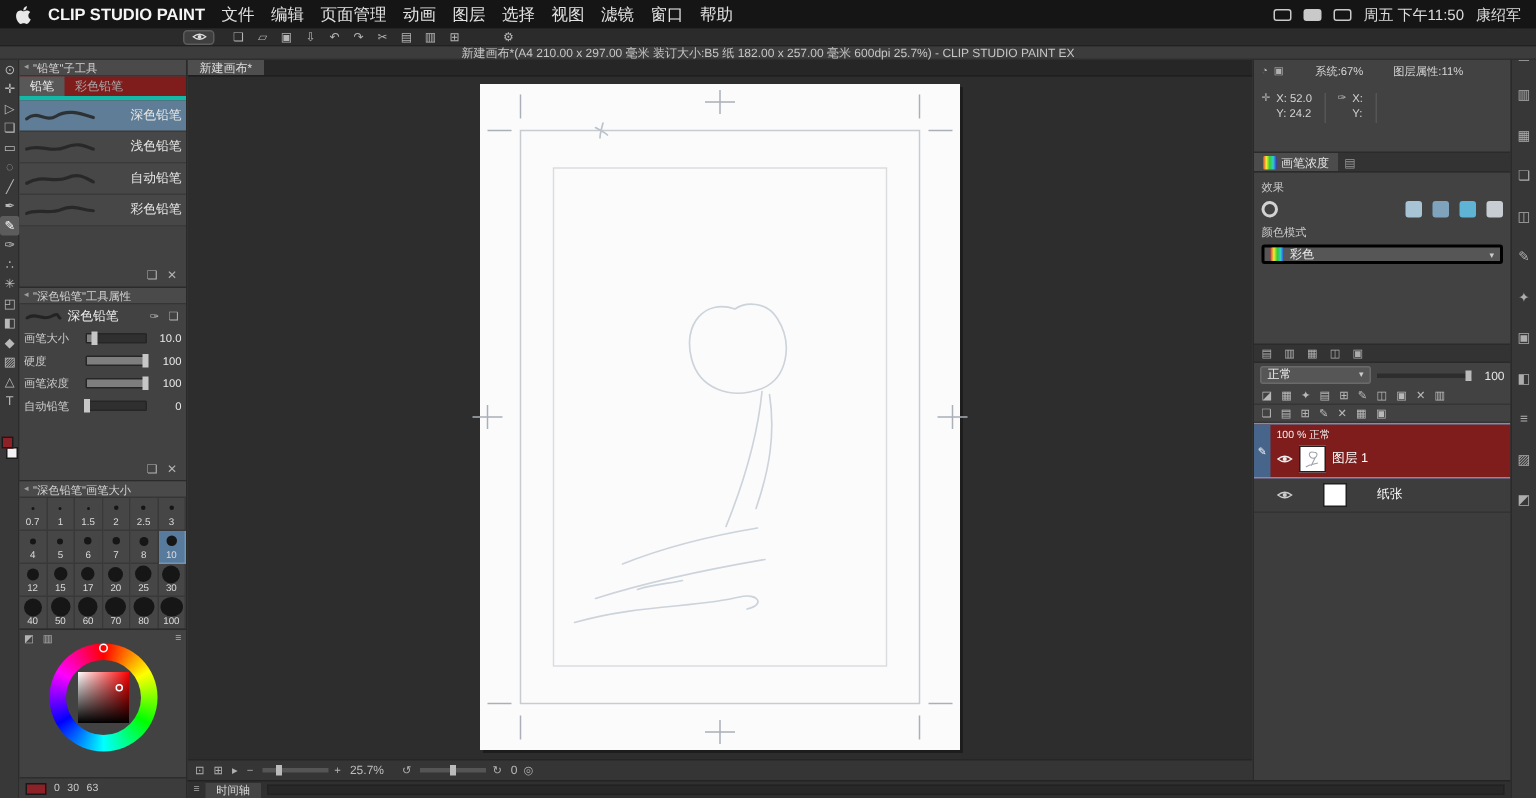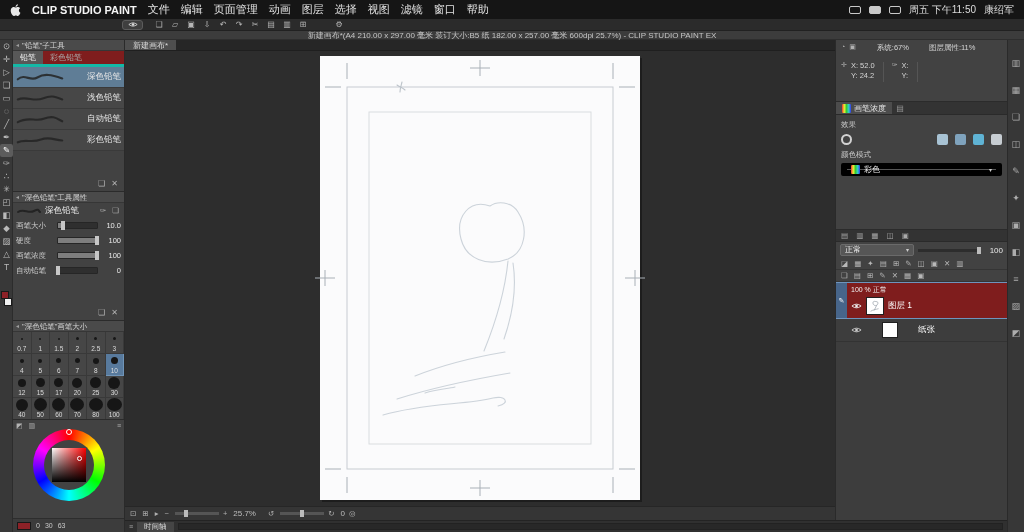--- a/index.html
+++ b/index.html
@@ -98,21 +98,21 @@
   .sec-lp{height:128px;border-bottom:1px solid #2b2b2b}
   .lp-tabs{height:13px;background:#333;border-bottom:1px solid #2a2a2a;display:flex;align-items:stretch}
   .lp-tab{padding:0 6px;font-size:8px;line-height:13px;color:#e2e2e2;background:#4c4c4c;display:flex;align-items:center;gap:3px}
   .lp-tab-ic{width:16px;text-align:center;font-size:8px;line-height:13px;color:#999}
   .lp-body{padding:3px 5px}
   .lp-label{font-size:7.5px;color:#cbcbcb;margin:2px 0 3px}
   .fx-row{display:flex;align-items:center;gap:4px;padding:1px 0 3px}
   .fx-circle{width:11px;height:11px;border:2px solid #d2d2d2;border-radius:50%}
   .fx-sq{width:11px;height:11px;border-radius:2px;margin-left:3px}
   .fx-sp{margin-left:auto}
-  .lp-dd{margin-top:2px;height:13px;background:#565656;border:6px solid #000000;border-radius:2px;display:flex;align-items:center;gap:4px;padding:0 4px;font-size:8px;color:#f0f0f0}
+  .lp-dd{margin-top:2px;height:13px;background:#565656;border:2px solid #000000;border-radius:2px;display:flex;align-items:center;gap:4px;padding:0 4px;font-size:8px;color:#f0f0f0}
   .cm-ic{width:9px;height:9px;border-radius:1px;background:linear-gradient(90deg,#e33,#ee3,#3c3,#3cc,#33e)}
   .caret{margin-left:auto;font-size:6px;color:#ccc}
   .sec-layers{flex:1;display:flex;flex-direction:column}
   .ly-tabs{height:12px;background:#333;border-bottom:1px solid #2a2a2a;font-size:7.5px;line-height:12px;letter-spacing:3px;color:#ababab;padding:0 5px}
   .ly-blend{height:16px;display:flex;align-items:center;gap:4px;padding:0 4px}
   .blend-dd{width:74px;height:12px;background:#565656;border:1px solid #6a6a6a;border-radius:2px;font-size:8px;line-height:10px;padding:0 4px;color:#f0f0f0;display:flex;align-items:center}
   .op-track{flex:1;position:relative;height:3px;background:#2d2d2d}
   .op-thumb{position:absolute;right:0;top:-2px;width:4px;height:7px;background:#bbb}
   .op-val{width:18px;text-align:right;font-size:8px;color:#e8e8e8}
   .ly-tools{height:12px;font-size:7.5px;line-height:12px;letter-spacing:2px;color:#b8b8b8;padding:0 5px;border-bottom:1px solid #353535;white-space:nowrap;overflow:hidden}

